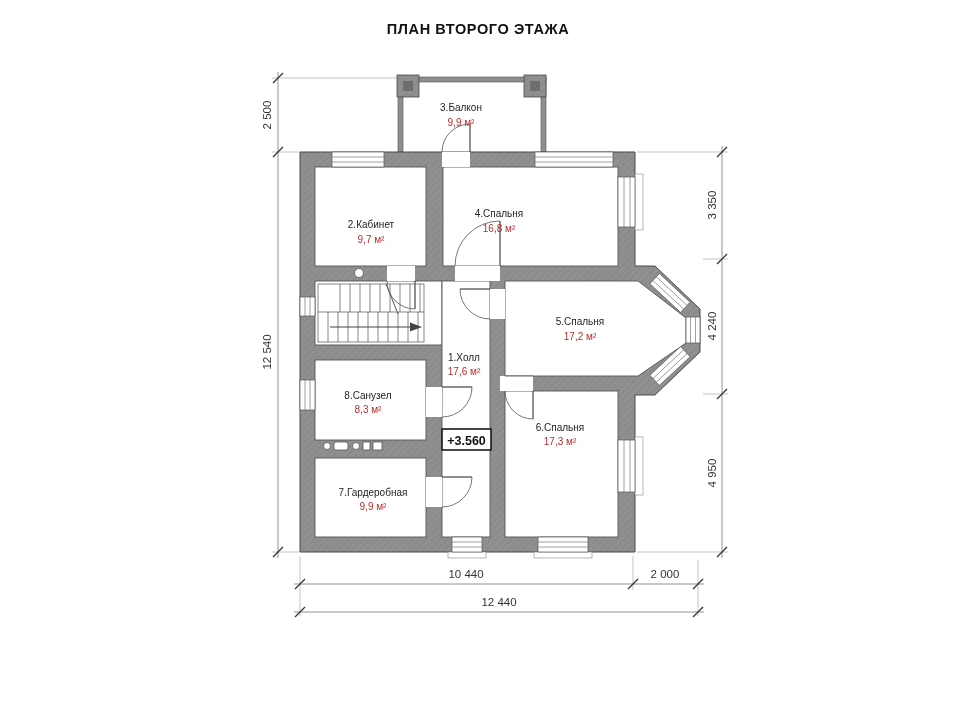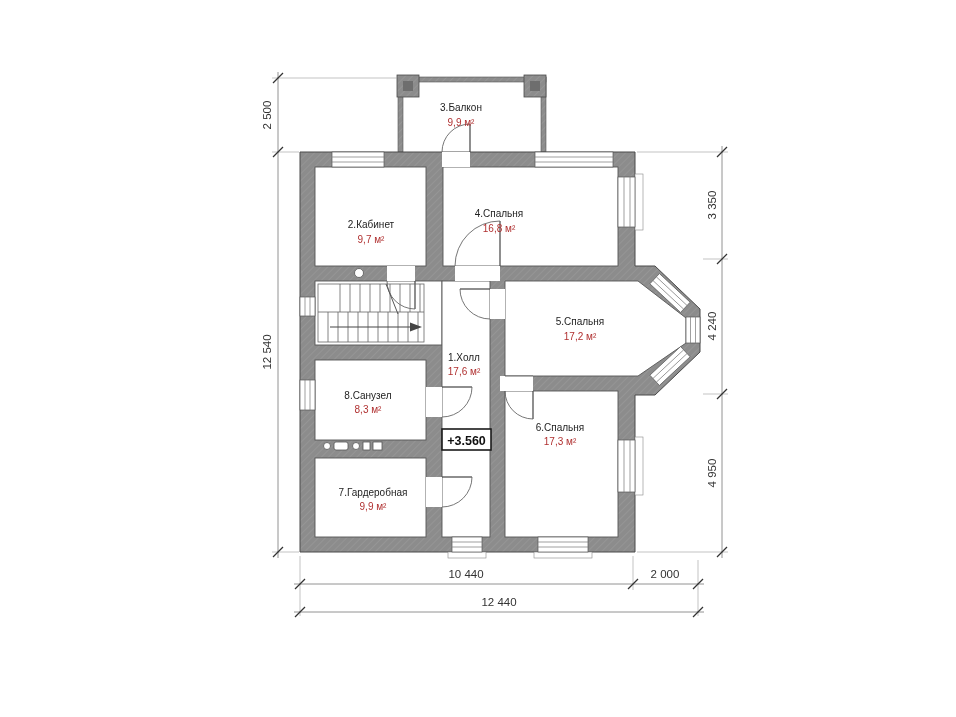--- a/index.html
+++ b/index.html
@@ -22,20 +22,21 @@
   .dimline{stroke:#777;stroke-width:.8;}
   .ext{stroke:#9a9a9a;stroke-width:.6;}
   .tick{stroke:#333;stroke-width:1.2;}
   .fix{fill:#fff;stroke:#555;stroke-width:.8;}
   .sill{fill:#fff;stroke:#888;stroke-width:.6;}
 </style>
 </head>
 <body>
 
 <div class="page">
+  <div class="title">ПЛАН ВТОРОГО ЭТАЖА</div>
 
   <svg width="956" height="717" viewBox="0 0 956 717">
     <defs>
       <pattern id="hatch" width="5" height="5" patternUnits="userSpaceOnUse" patternTransform="rotate(45)">
         <rect width="5" height="5" fill="#8c8c8c"></rect>
         <line x1="0" y1="0" x2="0" y2="5" stroke="#999999" stroke-width="1.4"></line>
       </pattern>
     </defs>
 
     <g>

